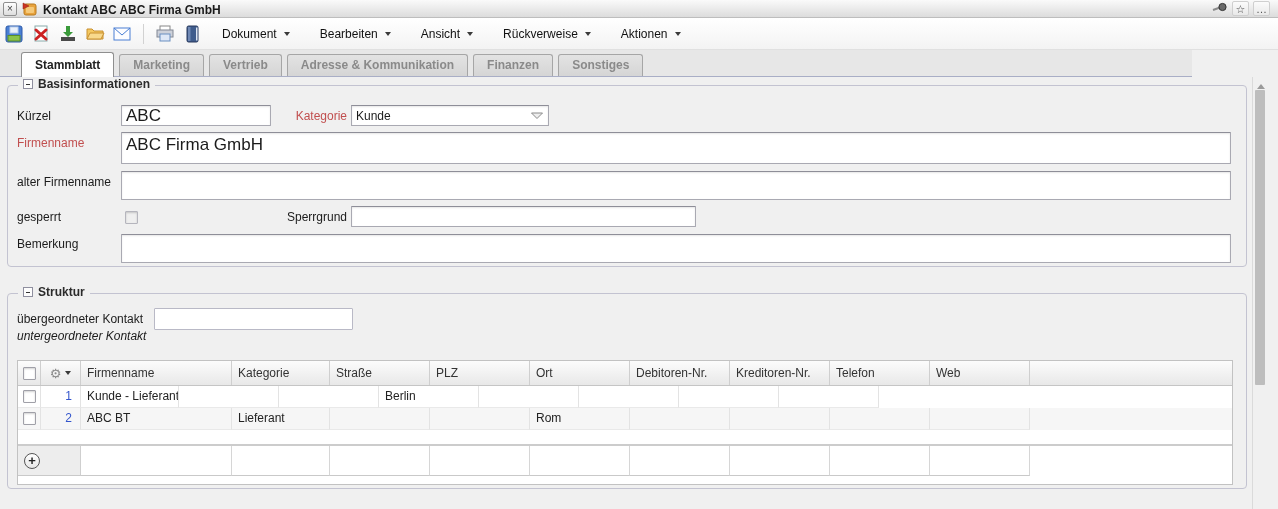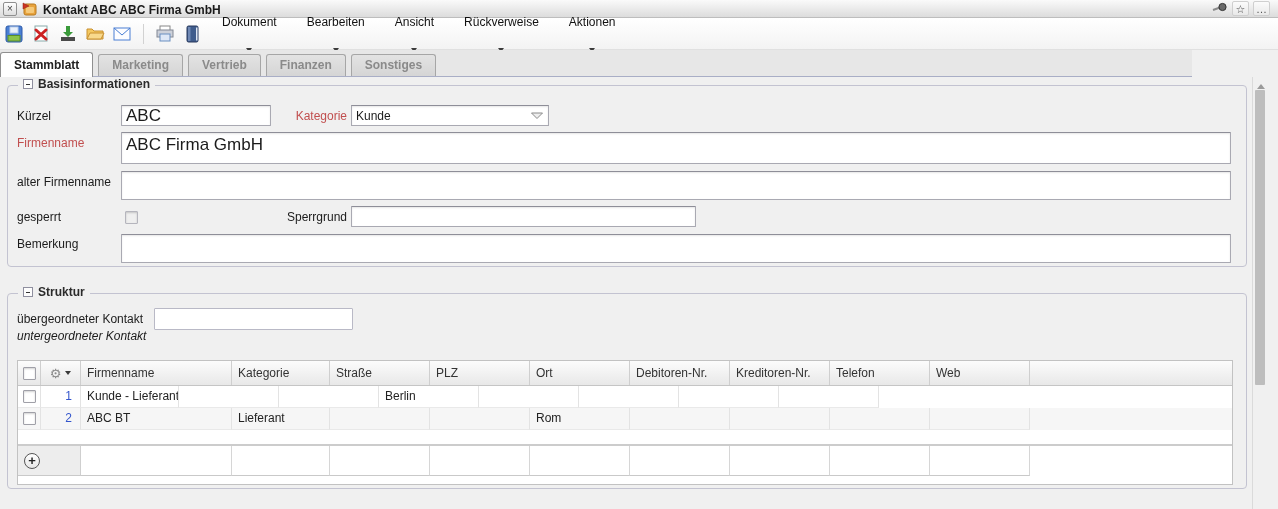--- a/index.html
+++ b/index.html
@@ -21,26 +21,26 @@
   .tb-right-pin { border:none; background:none; }
 
   
   .toolbar { position:absolute; left:0; top:18px; width:1278px; height:32px;
     background:linear-gradient(#ffffff,#f3f3f3); border-bottom:1px solid #e0e0e0;
     display:flex; align-items:center; padding-left:4px; }
   .tb-icons { display:flex; align-items:center; gap:7px; }
   .tb-icon { width:20px; height:20px; display:inline-flex; align-items:center; justify-content:center; }
   .tb-sep { width:1px; height:20px; background:#d2d2d2; margin:0 4px; }
   .menus { display:flex; align-items:center; gap:30px; margin-left:20px; }
-  .menu { display:inline-flex; align-items:center; gap:19px; color:#111; cursor:default; white-space:nowrap;flex-direction:column; }
+  .menu { display:inline-flex; align-items:center; gap:7px; color:#111; cursor:default; white-space:nowrap; }
   .caret { width:0; height:0; border-left:3.5px solid transparent; border-right:3.5px solid transparent; border-top:4px solid #3a3a3a; }
 
   
   .tabstrip { position:absolute; left:0; top:50px; width:1192px; height:27px;
-    background:#e7e7e7; border-bottom:1px solid #a9aec6; display:flex; align-items:flex-end; padding-left:0; gap:5px;text-align:right; }
+    background:#e7e7e7; border-bottom:1px solid #a9aec6; display:flex; align-items:flex-end; padding-left:21px; gap:5px;text-align:right; }
   .tab { font-weight:bold; padding:0 13px; border:1px solid #a6a6a6; border-bottom:none;
     border-radius:3px 3px 0 0; background:linear-gradient(#e3e3e3,#d5d5d5);
     color:var(--tab-inactive,#888); height:22px; line-height:21px; white-space:nowrap; cursor:default; }
   .tab.active { background:#ffffff; color:var(--tab-active,#222); border-color:#8f8f8f;
     height:25px; line-height:24px; position:relative; margin-bottom:-1px; z-index:2; }
 
   
   .fieldset { position:absolute; border:1px solid #c3c3d1; border-radius:4px; background:#f0f0f0; }
   .legend { position:absolute; top:-9px; left:10px; background:#f0f0f0; padding:0 5px;
     display:flex; align-items:center; gap:5px; font-weight:bold; color:#2b2b2b; }
@@ -183,20 +183,21 @@
           <span>Aktionen</span>
           <span class="caret"></span>
         </span>
       </div>
   </div>
 
   <div class="tabstrip">
       <div class="tab active">Stammblatt</div>
       <div class="tab">Marketing</div>
       <div class="tab">Vertrieb</div>
+      <div class="tab">Adresse &amp; Kommunikation</div>
       <div class="tab">Finanzen</div>
       <div class="tab">Sonstiges</div>
     </div>
 
   <div class="fieldset" style="left:7px; top:85px; width:1240px; height:182px;">
     <div class="legend">
       <span class="collapse-box"></span>
       <span>Basisinformationen</span>
     </div>
 

